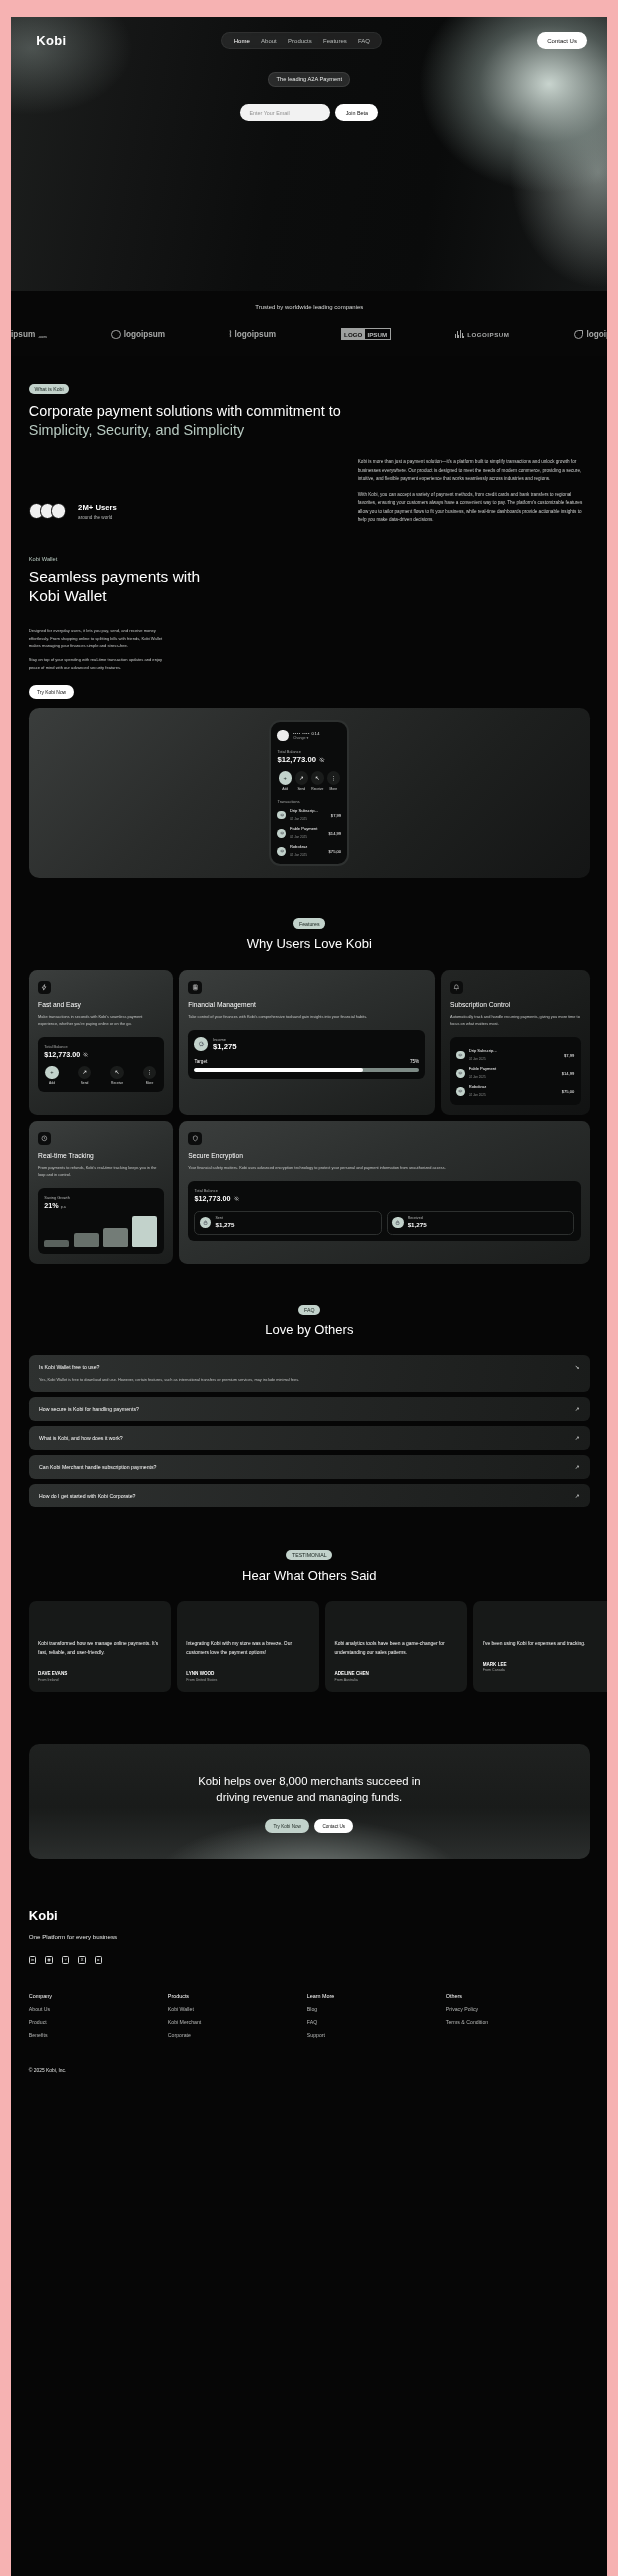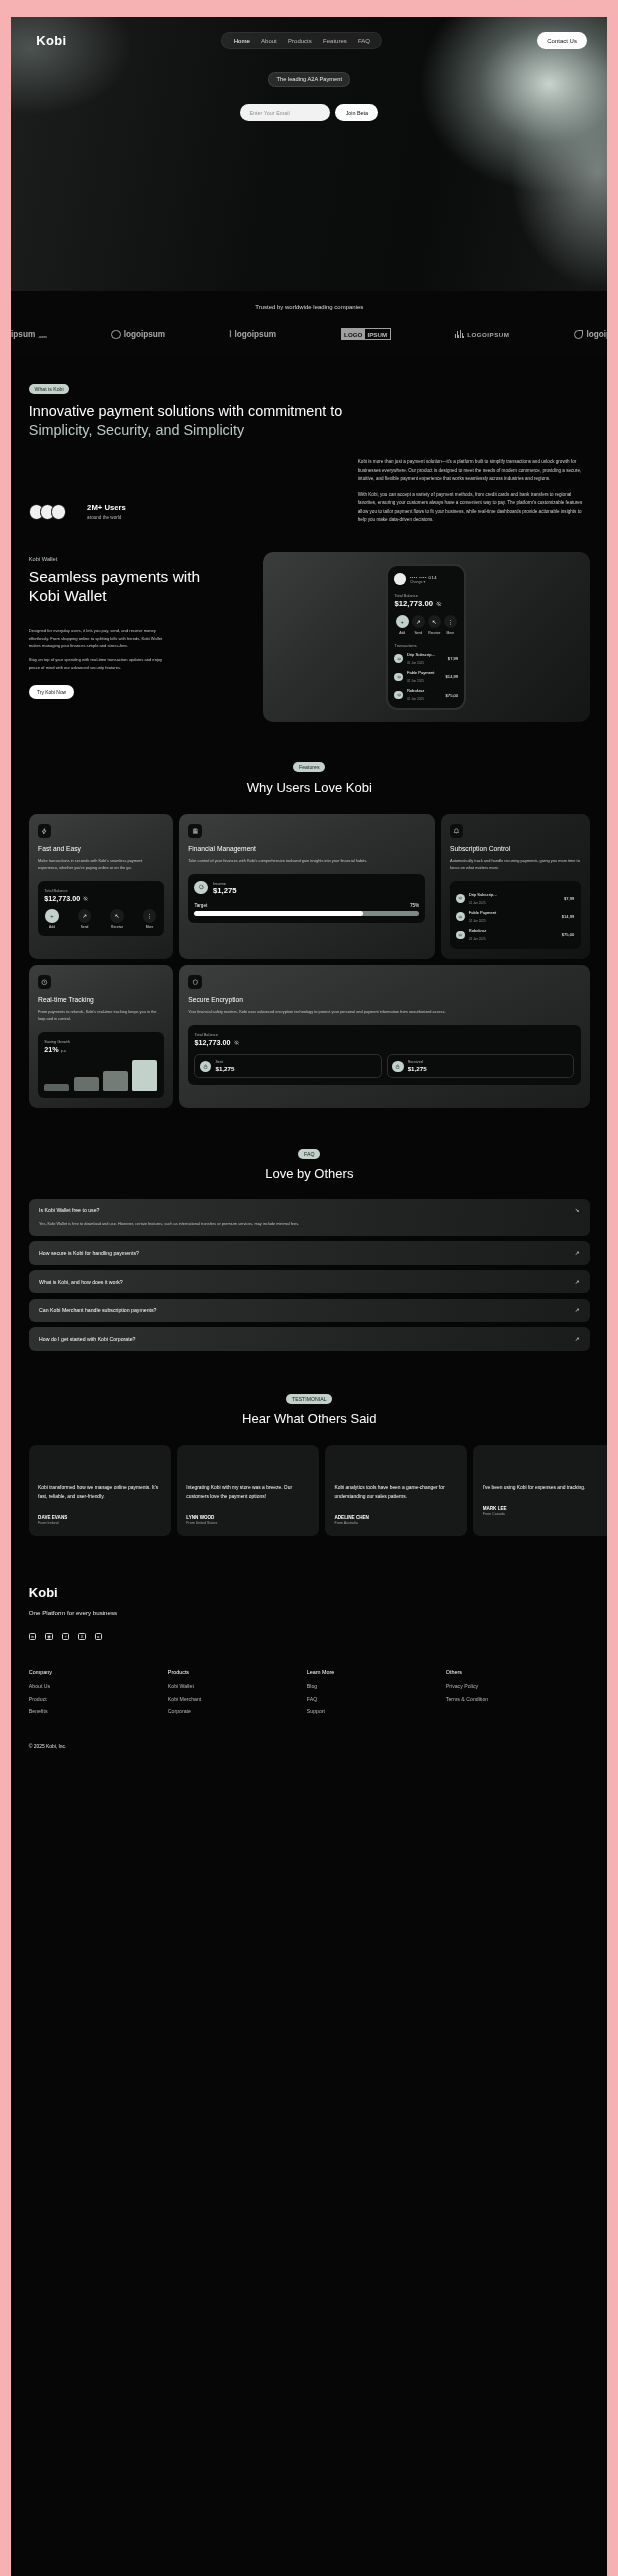--- a/index.html
+++ b/index.html
@@ -67,30 +67,30 @@
   .chip-sm { display:inline-block; background:#c2d2cb; color:#16211c; font-size:5.2px;
     padding:2.1px 5.7px; border-radius:5.2px; }
 
   
   .wik { padding:28px 17.5px 0; }
   .wik h2 { font-size:14.4px; font-weight:400; line-height:1.3; margin-top:8.2px; max-width:330px; }
   .accent { color:#b9cbc2; }
   .wik-body { display:flex; justify-content:flex-end; margin-top:18.5px; }
   .wik-para { width:232px; font-size:4.6px; line-height:1.85; color:#cfd1d0; }
   .wik-para p + p { margin-top:7.2px; }
-  .users-row { display:flex; align-items:center; gap:21px; margin-top:-21.6px; }
+  .users-row { display:flex; align-items:flex-start; gap:12px; margin-top:-21.6px; }
   .avatars { display:flex; }
   .avatars span { width:15.5px; height:15.5px; border-radius:50%; background:#f0f0f0;
     border:1px solid #060606; margin-left:-4.6px; display:block; }
   .avatars span:first-child { margin-left:0; }
   .users-txt b { font-size:7.7px; font-weight:700; display:block; }
   .users-txt small { font-size:4.6px; color:#b7b9b8; }
 
   
-  .wallet-wrap { margin:31px 17.5px 0; display:flex; gap:28px; }
+  .wallet-wrap { margin:31px 17.5px 0; display:flex; gap:9px;flex-direction:column; }
   .wallet-left { width:206px; padding-top:4.1px; }
   .wallet-kicker { font-size:5.7px; color:#bccdc4; }
   .wallet-left h2 { font-size:15.5px; font-weight:400; line-height:1.22; margin-top:6.2px; }
   .wallet-left .para { font-size:4.1px; line-height:1.9; color:#c7c9c8; margin-top:20.6px; width:139px; }
   .wallet-left .para p + p { margin-top:6.2px; }
   .try-btn { margin-top:13.4px; background:#fff; color:#111; border:none; border-radius:8.2px;
     font-size:4.9px; padding:4.6px 8.2px; cursor:pointer; font-family:inherit; }
   .wallet-right { flex:1; border-radius:10.3px; position:relative; overflow:hidden;
     background:linear-gradient(135deg,#3a3d3c 0%,#2a2c2b 35%,#1d1f1e 70%,#141515 100%);
     min-height:170px; display:flex; align-items:center; justify-content:center; }
@@ -265,21 +265,21 @@
       <div class="logoitem" style="margin-right:-20.6px;">
         <span class="lmark" style="border-radius:50% 0 50% 50%;"></span>
         <span>logoipsum</span>
       </div>
     </div>
   </section>
 
   <section class="wik">
     <div class="chip-sm">What is Kobi</div>
     <h2>
-      <span>Innovative payment solutions with commitment to </span><span class="accent">Simplicity, Security, and Simplicity</span>
+      <span>Corporate payment solutions with commitment to </span><span class="accent">Simplicity, Security, and Simplicity</span>
     </h2>
     <div class="wik-body">
       <div class="wik-para">
         <p>Kobi is more than just a payment solution—it's a platform built to simplify transactions and unlock growth for businesses everywhere. Our product is designed to meet the needs of modern commerce, providing a secure, intuitive, and flexible payment experience that works seamlessly across industries and regions.</p>
         <p>With Kobi, you can accept a variety of payment methods, from credit cards and bank transfers to regional favorites, ensuring your customers always have a convenient way to pay. The platform's customizable features allow you to tailor payment flows to fit your business, while real-time dashboards provide actionable insights to help you make data-driven decisions.</p>
       </div>
     </div>
     <div class="users-row">
       <div class="avatars">
         <span></span>
@@ -647,20 +647,30 @@
     <div class="loc">From Australia</div>
   </div>
   <div class="tcard">
     <p>I've been using Kobi for expenses and tracking.</p>
     <div class="nm">MARK LEE</div>
     <div class="loc">From Canada</div>
   </div>
       </div>
   </section>
 
+  <section class="cta">
+    <h2>
+      <span>Kobi helps over 8,000 merchants succeed in</span><br>
+      <span>driving revenue and managing funds.</span>
+    </h2>
+    <div class="cta-btns">
+      <button class="a">Try Kobi Now</button>
+      <button class="b">Contact Us</button>
+    </div>
+  </section>
 
   <footer class="footer">
     <div class="flogo">Kobi</div>
     <div class="ftag">One Platform for every business</div>
     <div class="socials" id="socials">
         <span>in</span>
         <span>◉</span>
         <span>⑂</span>
         <span>X</span>
         <span>▸</span>

